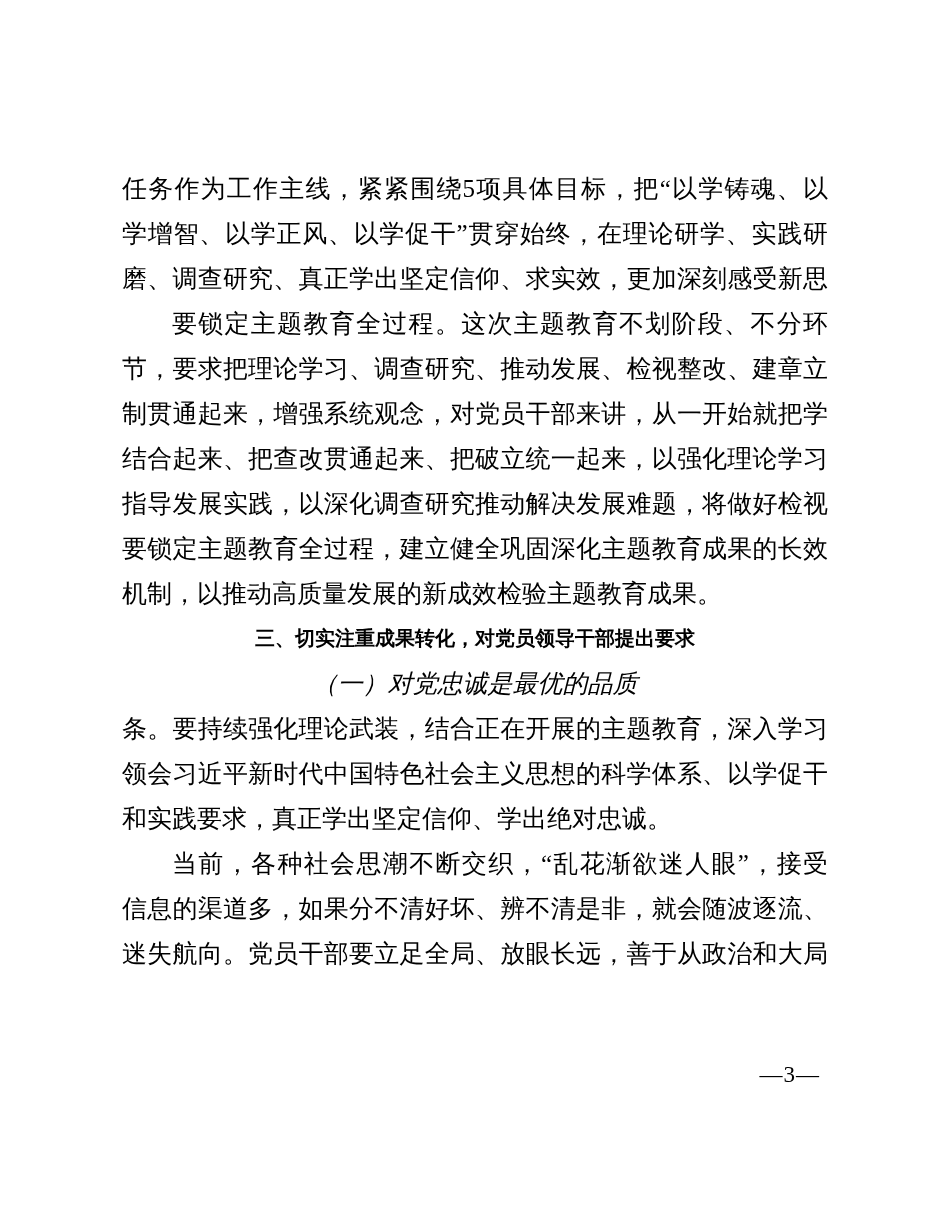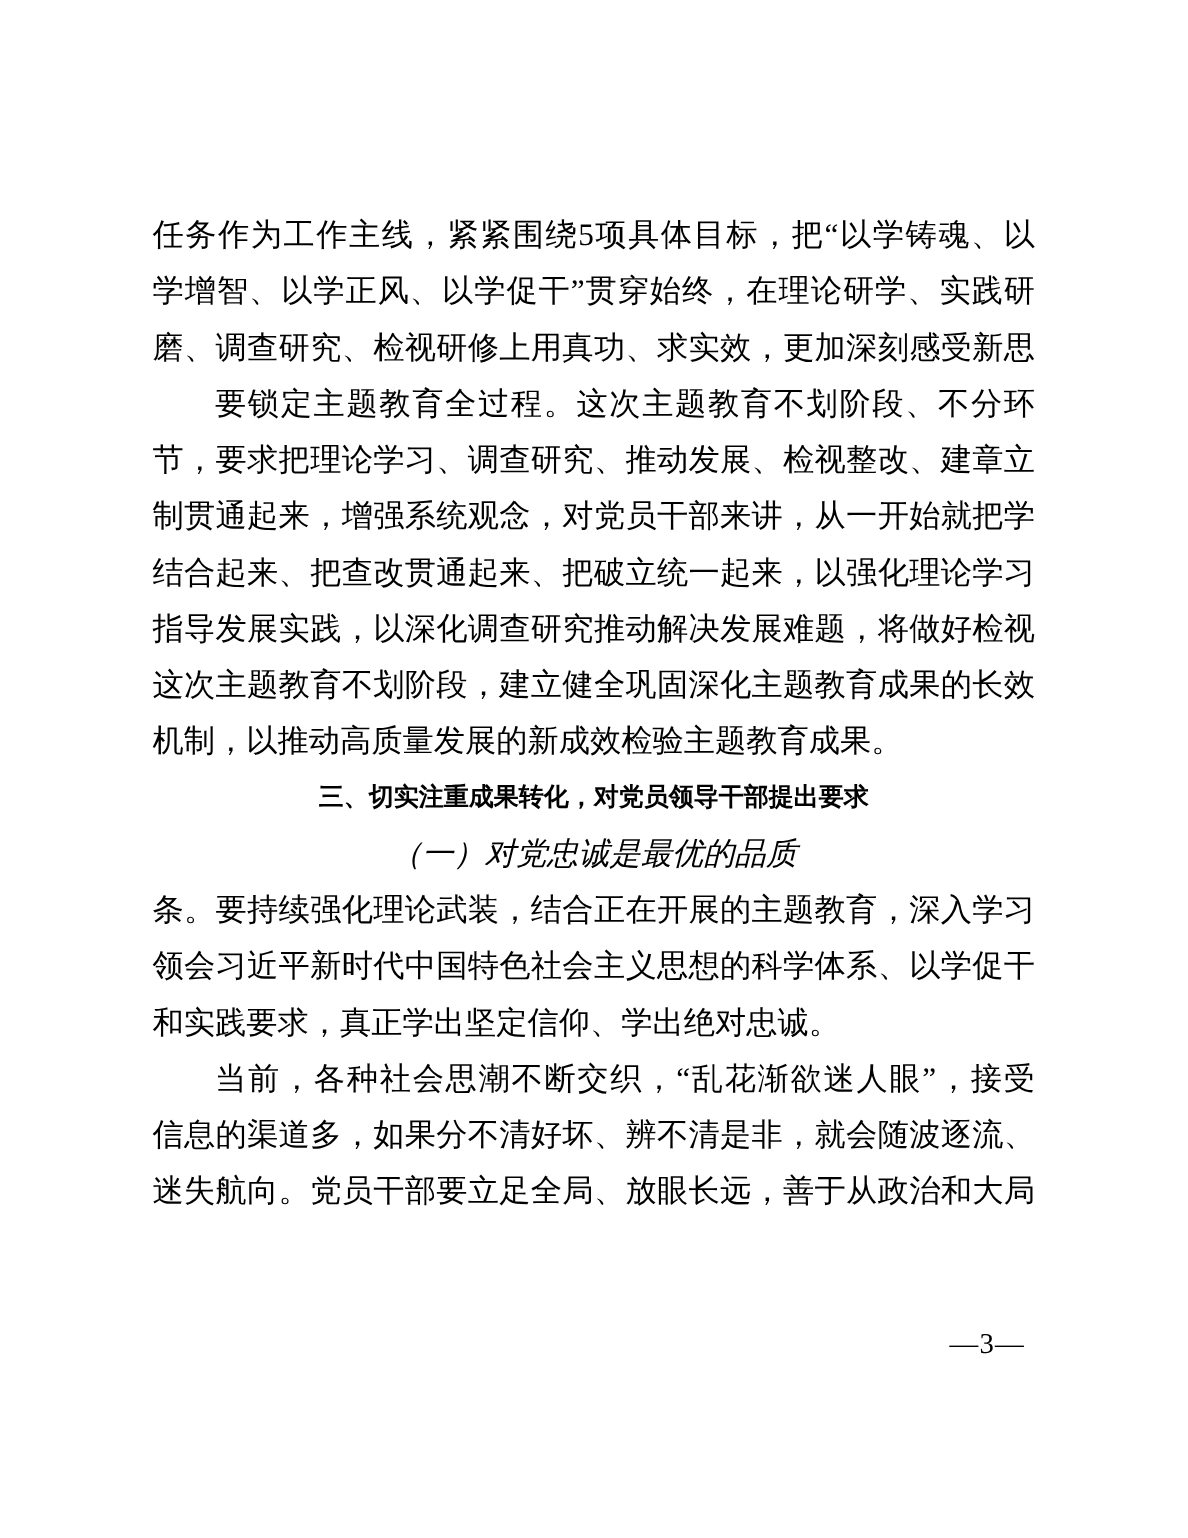--- a/index.html
+++ b/index.html
@@ -63,30 +63,30 @@
 </style>
 </head>
 <body>
 
 <div class="page">
   <div class="text-block">
 
     <div>
       <div class="line fill">任务作为工作主线，紧紧围绕5项具体目标，把“以学铸魂、以</div>
       <div class="line fill">学增智、以学正风、以学促干”贯穿始终，在理论研学、实践研</div>
-      <div class="line fill">磨、调查研究、检视研修上用真功、求实效，更加深刻感受新思</div>
+      <div class="line fill">磨、调查研究、真正学出坚定信仰、求实效，更加深刻感受新思</div>
     </div>
 
     <div>
       <div class="line fill indent">要锁定主题教育全过程。这次主题教育不划阶段、不分环</div>
       <div class="line fill">节，要求把理论学习、调查研究、推动发展、检视整改、建章立</div>
       <div class="line fill">制贯通起来，增强系统观念，对党员干部来讲，从一开始就把学做</div>
       <div class="line fill">结合起来、把查改贯通起来、把破立统一起来，以强化理论学习</div>
       <div class="line fill">指导发展实践，以深化调查研究推动解决发展难题，将做好检视</div>
-      <div class="line fill">这次主题教育不划阶段，建立健全巩固深化主题教育成果的长效</div>
+      <div class="line fill">要锁定主题教育全过程，建立健全巩固深化主题教育成果的长效</div>
       <div class="line">机制，以推动高质量发展的新成效检验主题教育成果。</div>
     </div>
 
     <div class="line heading">三、切实注重成果转化，对党员领导干部提出要求</div>
 
     <div class="line subheading">（一）对党忠诚是最优的品质</div>
 
     <div>
       <div class="line fill">条。要持续强化理论武装，结合正在开展的主题教育，深入学习</div>
       <div class="line fill">领会习近平新时代中国特色社会主义思想的科学体系、以学促干</div>

